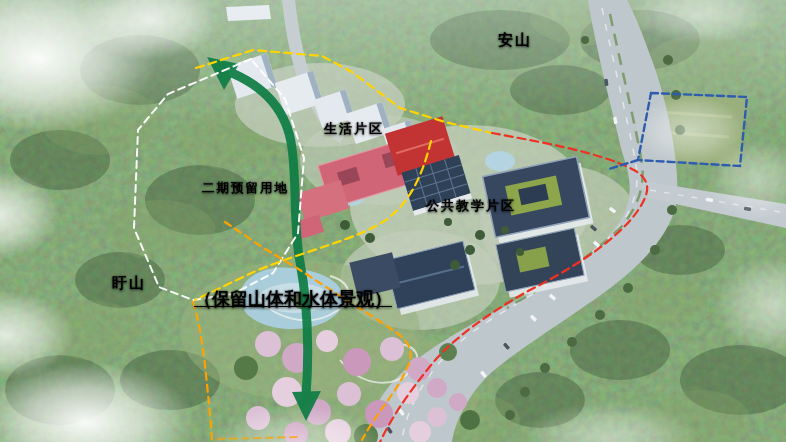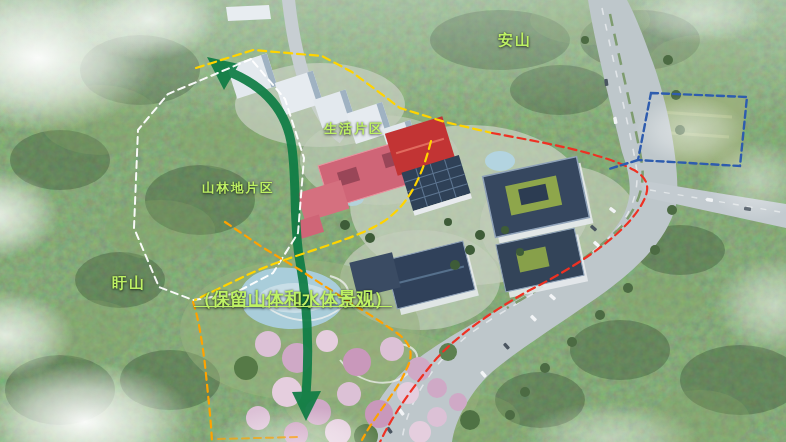--- a/index.html
+++ b/index.html
@@ -3,21 +3,21 @@
 <meta charset="utf-8">
 <style>
   html,body{margin:0;padding:0;background:#222;}
   .scene{
     position:relative;width:786px;height:442px;overflow:hidden;
     background:#5b7b4d;
     font-family:"Liberation Sans",sans-serif;
   }
   .scene svg{position:absolute;left:0;top:0;}
   .lbl{
-    position:absolute;color:#bef264;font-weight:bold;white-space:nowrap;
+    position:absolute;color:#000000;font-weight:bold;white-space:nowrap;
     letter-spacing:2px;
     text-shadow:0 1px 3px rgba(0,0,0,.65),0 0 2px rgba(0,0,0,.45);
     z-index:5;
   }
   .lbl-mountain{font-size:15px;}
   .lbl-zone{font-size:13px;}
   .lbl-expansion{left:188px;top:291px;width:210px;text-align:center;letter-spacing:1px;line-height:16px;}
   .lbl-expansion .sub{font-size:18px;letter-spacing:0;text-decoration:underline;}
 </style>
 </head>
@@ -293,20 +293,21 @@
   </g>
 </svg>
 
 <div class="lbl lbl-mountain" style="left:498px;top:31px;">安山</div>
 
 <div class="lbl lbl-mountain" style="left:112px;top:230px;margin-top:44px;">盱山</div>
 
 
 <div class="lbl lbl-zone" style="left:324px;top:120px;">生活片区</div>
 
-<div class="lbl lbl-zone" style="left:202px;top:180px;font-size:12.5px;">山林地片区</div>
-
+<div class="lbl lbl-zone" style="left:202px;top:180px;font-size:12.5px;">二期预留用地</div>
+
+<div class="lbl lbl-zone" style="left:426px;top:197px;">公共教学片区</div>
 
 <div class="lbl lbl-zone lbl-expansion">
   <div class="sub">（保留山体和水体景观）</div>
 </div>
 
 </div>
 
 </body></html>

